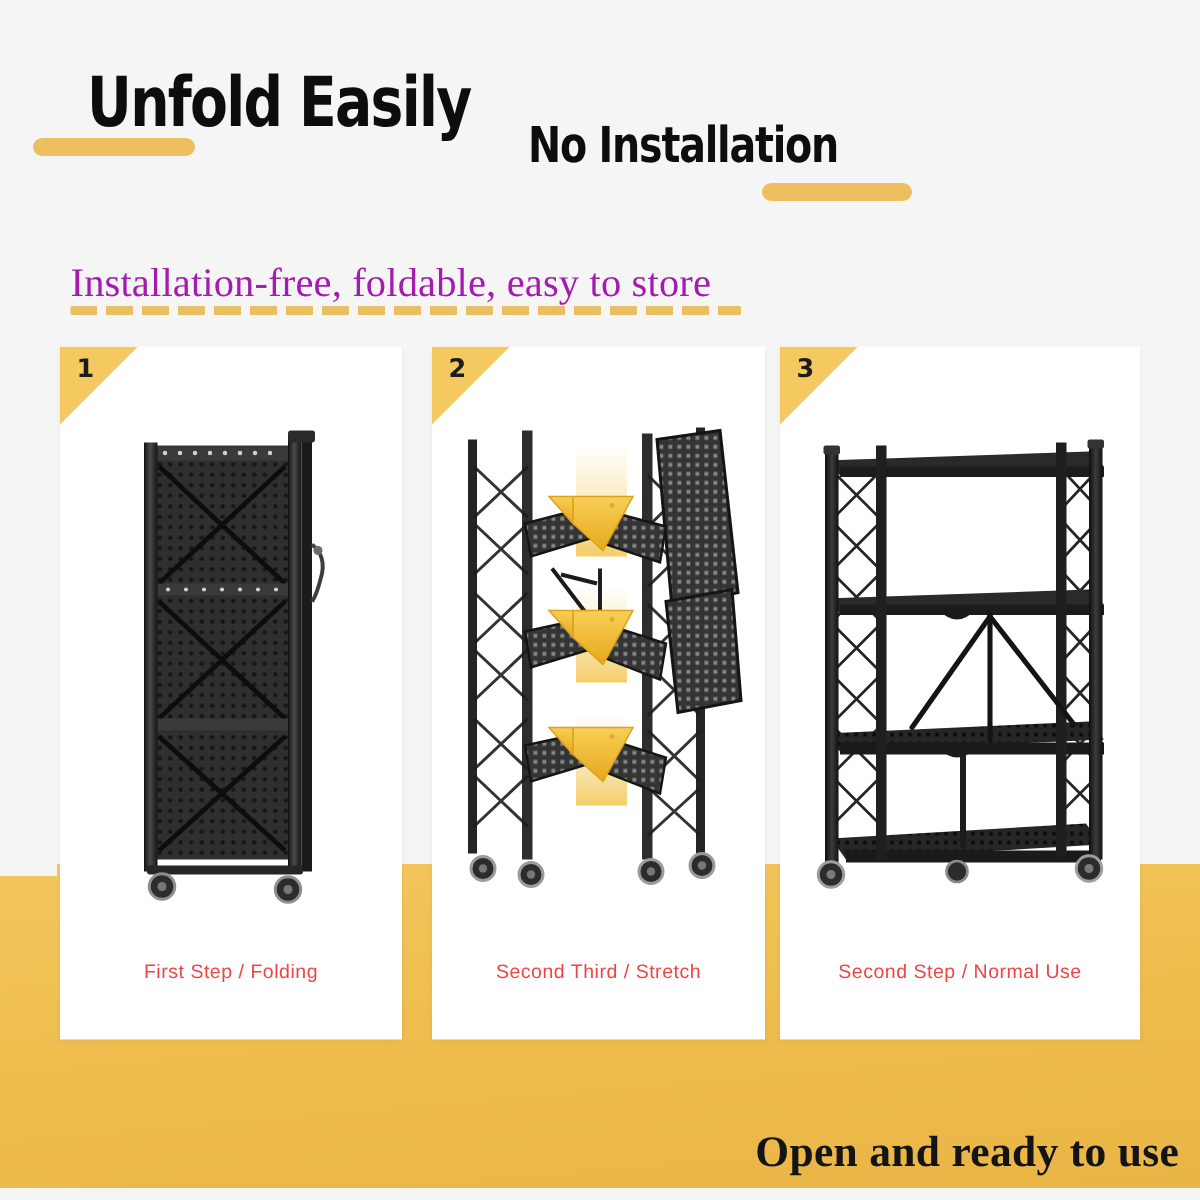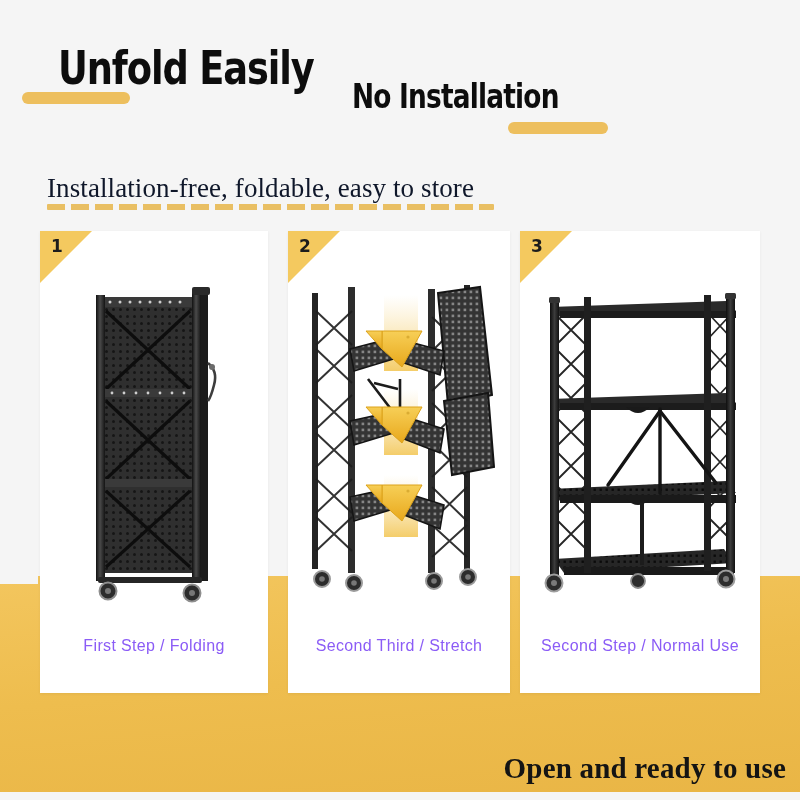--- a/index.html
+++ b/index.html
@@ -51,21 +51,21 @@
     background:#edbf5e;
   }
   .pill-1{left:22px;top:92px;width:108px;}
   .pill-2{left:508px;top:122px;width:100px;}
 
   
   .subtitle-wrap{position:absolute;left:47px;top:174px;}
   .subtitle{
     font-family:"Liberation Serif","DejaVu Serif",serif;
     font-size:27px;
-    color:#0f172a;
+    color:#a21caf;
     white-space:nowrap;
     line-height:1.05;
     letter-spacing:.1px;
   }
   .subtitle-dash{
     margin-top:2px;
     height:6px;width:447px;
     background:repeating-linear-gradient(to right,
       #e9bf63 0px,#e9bf63 18px,
       rgba(0,0,0,0) 18px,rgba(0,0,0,0) 24px);
@@ -93,22 +93,22 @@
   .corner-num{
     position:absolute;left:11px;top:5px;
     font-family:"DejaVu Sans",sans-serif;
     font-weight:700;font-size:17px;color:#1c1c1c;
   }
 
   .caption{
     position:absolute;left:0;bottom:38px;width:100%;
     text-align:center;
     font-family:"Liberation Sans",sans-serif;
-    font-size:16px;
-    color:#8b5cf6;
+    font-size:13px;
+    color:#ef4444;
     letter-spacing:.35px;
   }
 
   .art{
     position:absolute;left:0;top:40px;width:100%;height:340px;
   }
   .art svg{display:block;width:100%;height:100%;}
 
   
   .tagline{

